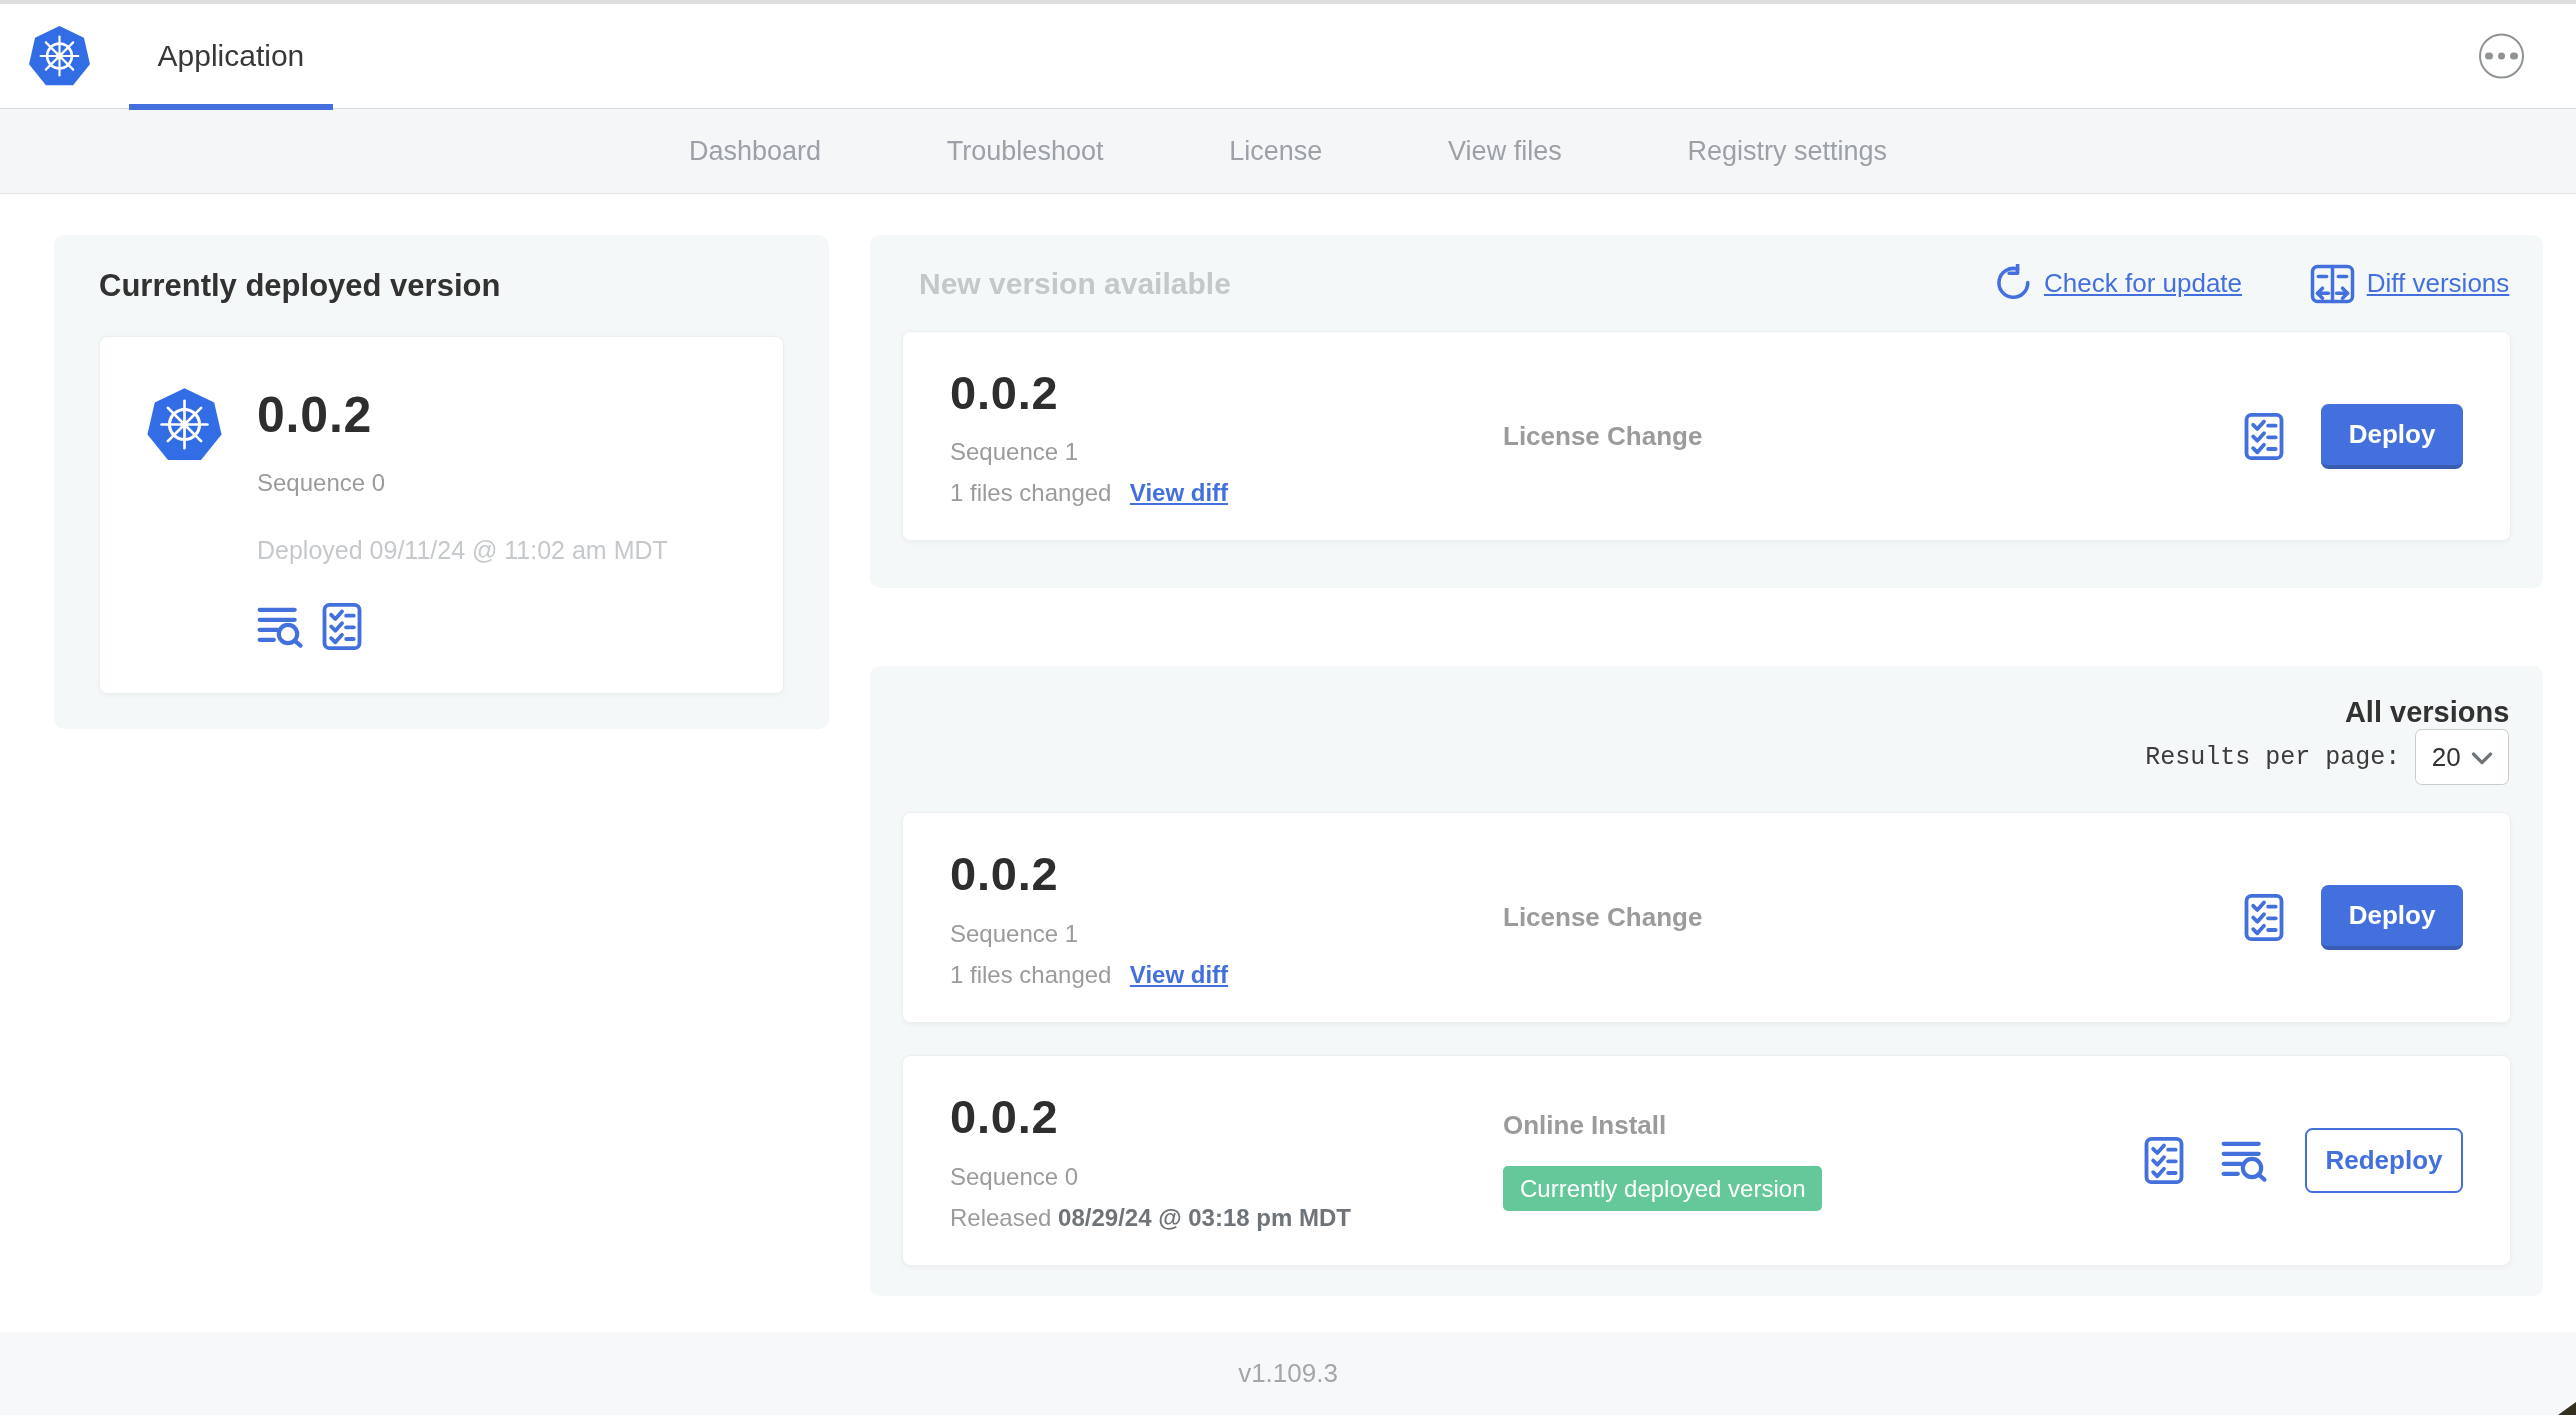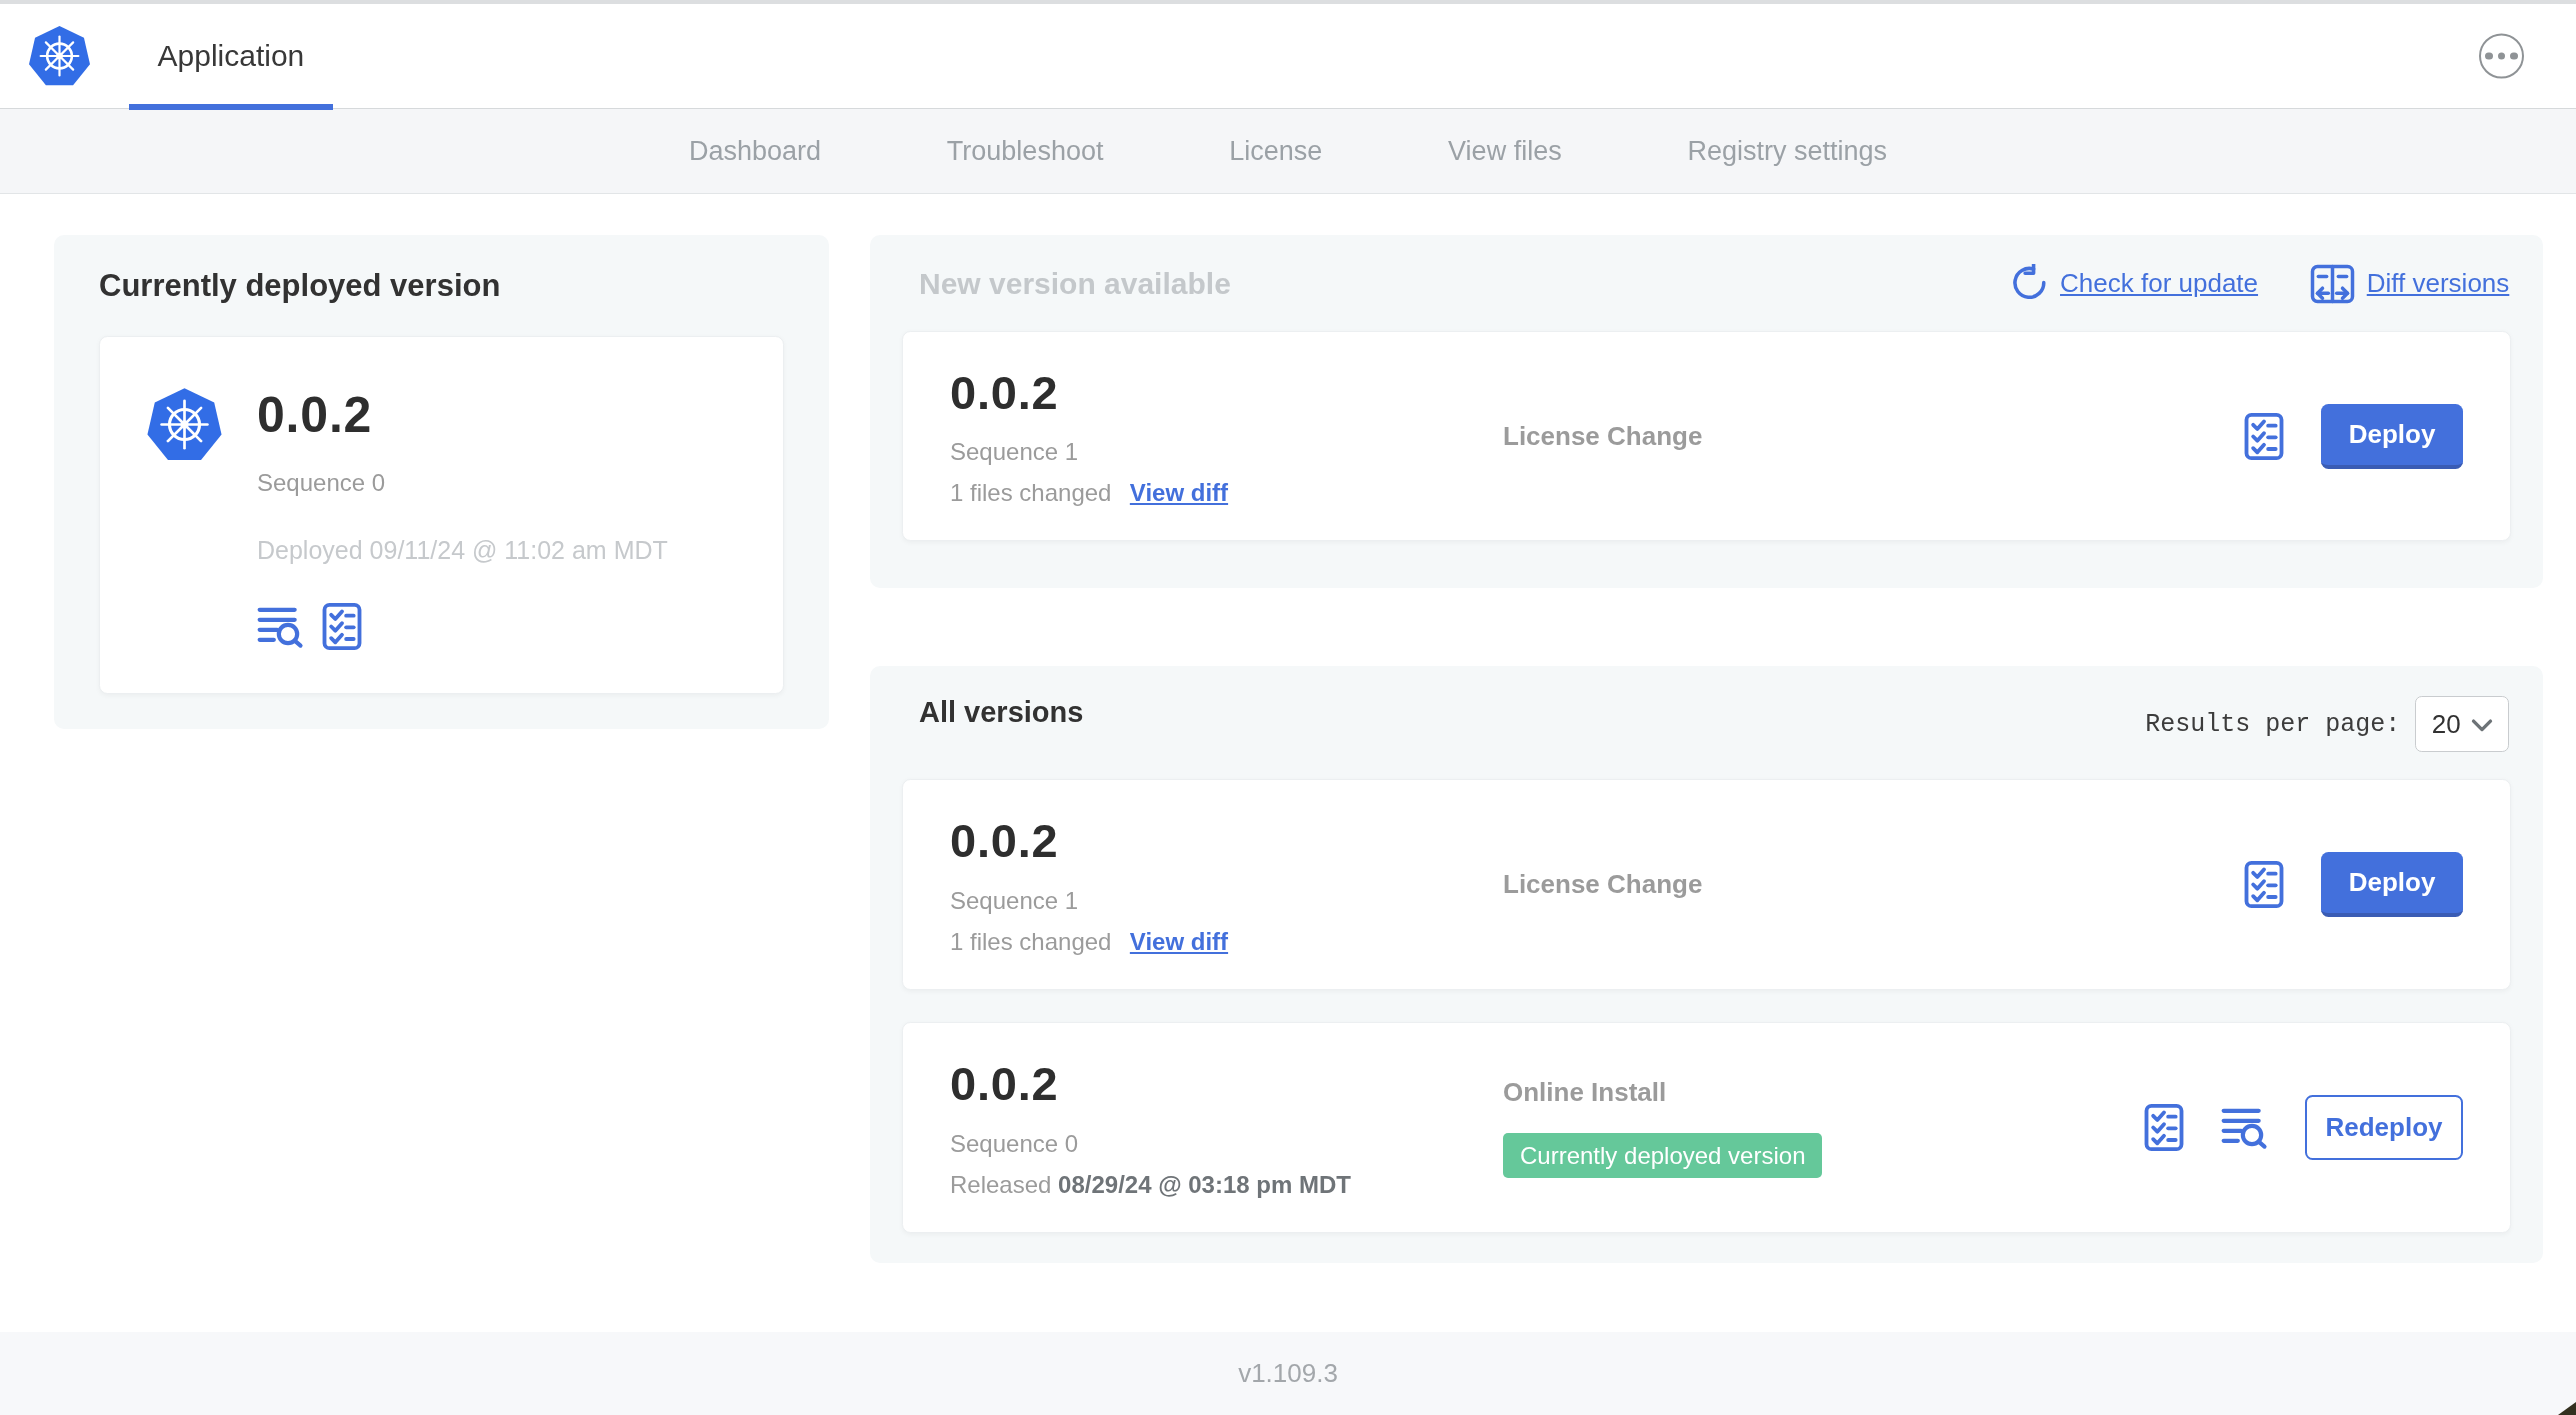--- a/index.html
+++ b/index.html
@@ -53,21 +53,21 @@
   .icon-btn { display:inline-flex; cursor:pointer; }
   .icon-btn svg { display:block; }
 
   
   .right-col { flex:1; }
 
   
   .new-version { padding:28.5px 32px 47px; }
   .section-head { display:flex; align-items:center; justify-content:space-between; padding:0 1.7px 0 17px; }
   .section-head .muted-title { font-size:30px; font-weight:600; color:#c4c8cb; }
-  .head-links { display:flex; align-items:center; gap:52px; }
+  .head-links { display:flex; align-items:center; gap:68px; }
   .head-link { display:flex; align-items:center; gap:11.7px; cursor:pointer; }
   .head-link svg { display:block; }
   .head-link .txt { font-size:26px; color:#4370dc; text-decoration:underline; font-weight:500; }
 
   
   .version-row { margin-top:27px; background:#fff; border:0.8px solid #eceff1; border-radius:8.4px;
                  box-shadow:0 1.7px 5px rgba(0,0,0,0.04); padding:33px 47px;
                  min-height:196px; display:flex; align-items:center; }
   .vr-left { width:553px; flex:none; }
   .vr-left .version { font-size:47px; font-weight:700; color:#2e2e2e; letter-spacing:0.8px; }
@@ -84,21 +84,21 @@
 
   .btn-primary { width:142px; height:65px; background:#4370dc; border:none; border-bottom:4.2px solid #3a5cb4;
                  border-radius:7.5px; color:#fff; font-size:26px; font-weight:700;
                  font-family:"Liberation Sans", sans-serif; cursor:pointer; }
   .btn-outline { width:158px; height:65px; background:#fff; border:2.5px solid #4370dc;
                  border-radius:7.5px; color:#4370dc; font-size:26px; font-weight:700;
                  font-family:"Liberation Sans", sans-serif; cursor:pointer; }
 
   
   .all-versions { margin-top:78px; padding:30px 32px 30px; }
-  .av-head { display:flex; align-items:flex-start; justify-content:space-between; padding:0 1.7px 0 17px; margin-bottom:22px; }
+  .av-head { display:flex; align-items:flex-end; justify-content:space-between; padding:0 1.7px 0 17px; margin-bottom:22px;flex-direction:column; }
   .av-head h3 { font-size:29px; font-weight:700; color:#323232; }
   .per-page { display:flex; align-items:center; gap:15px; }
   .per-page .lbl { font-size:25px; color:#3c3c3c;font-family:Liberation Mono, monospace; }
   .select-box { width:94px; height:56px; background:#fff; border:1.7px solid #c9cccf; border-radius:6.7px;
                 display:flex; align-items:center; justify-content:center; gap:10px; cursor:pointer; }
   .select-box .val { font-size:26px; color:#323232; }
 
   
   .footer { position:absolute; left:0; right:0; bottom:0; height:83px; background:#f7f8fa;
             display:flex; align-items:center; justify-content:center; }

